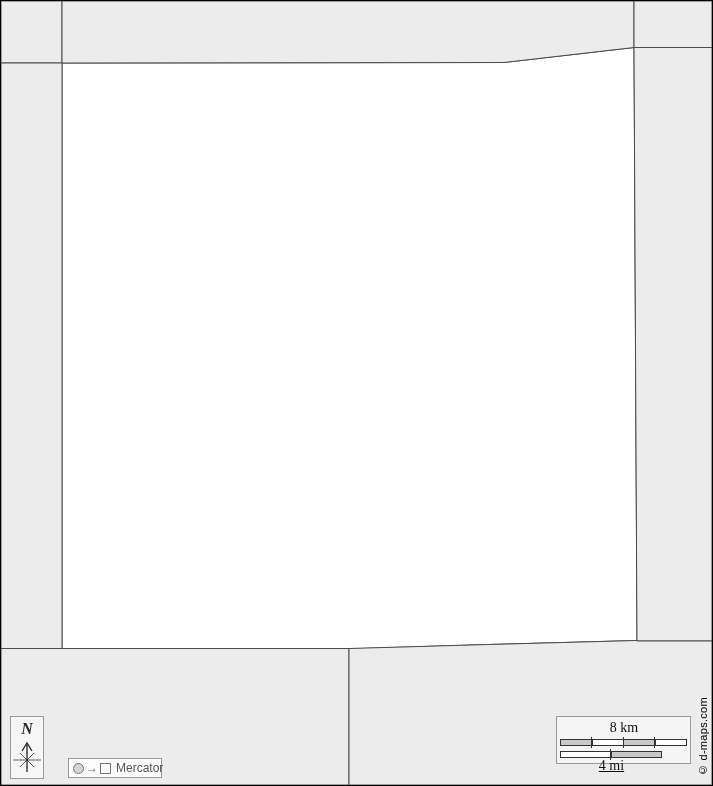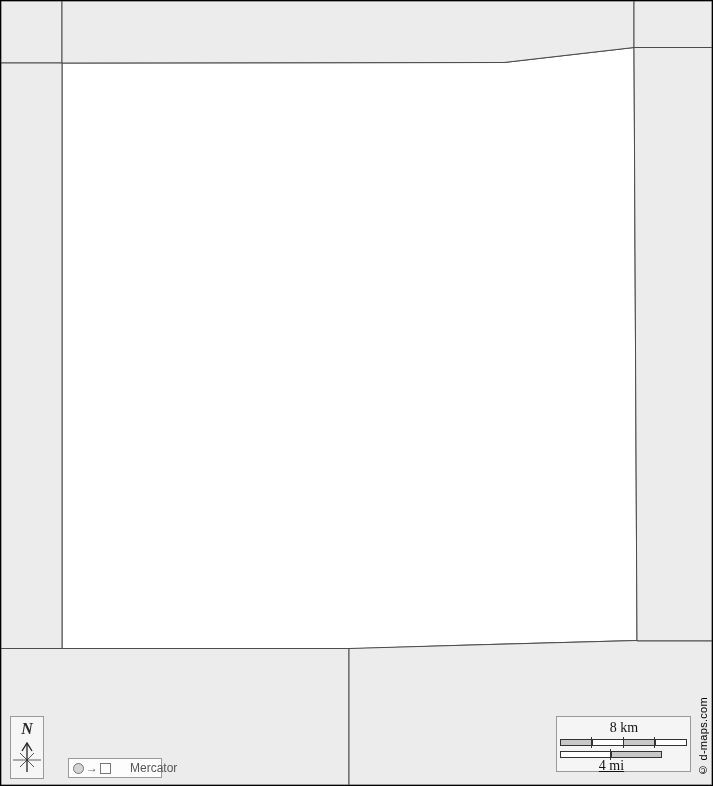--- a/index.html
+++ b/index.html
@@ -55,26 +55,26 @@
     width: 9px; height: 9px; border-radius: 50%;
     background: #d4d4d4; border: 1px solid #777;
     flex: 0 0 auto;
   }
   .proj-arrow { color: #666; font-size: 12px; line-height: 12px; margin: 0 2px; flex: 0 0 auto; }
   .proj-square {
     width: 9px; height: 9px;
     background: #ffffff; border: 1px solid #777;
     flex: 0 0 auto;
   }
-  .proj-label { color: #555; font-size: 12px; margin-left: 19px; white-space: nowrap; text-align: right; }
+  .proj-label { color: #555; font-size: 12px; margin-left: 5px; white-space: nowrap; text-align: right; }
 
   
   .scale-box {
     position: absolute; left: 555px; top: 715px;
-    width: 135px; height: 56px;
+    width: 135px; height: 48px;
     background: #f5f5f5; border: 1px solid #999;
     box-sizing: border-box;
   }
   .scale-km-label, .scale-mi-label {
     position: absolute;
     font-family: "Liberation Serif", serif;
     font-size: 14px; color: #111;
     text-align: center; line-height: 16px;
   }
   .scale-km-label { left: 4px; top: 3px; width: 126px; }

